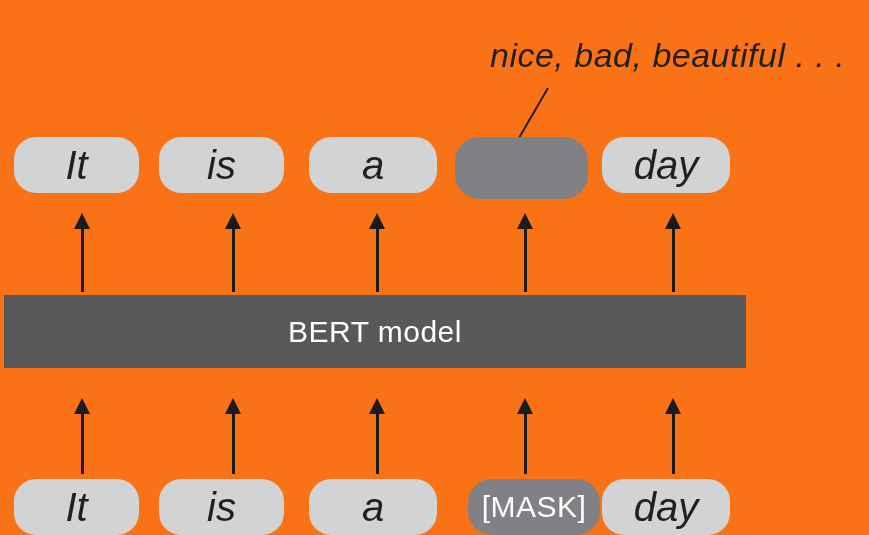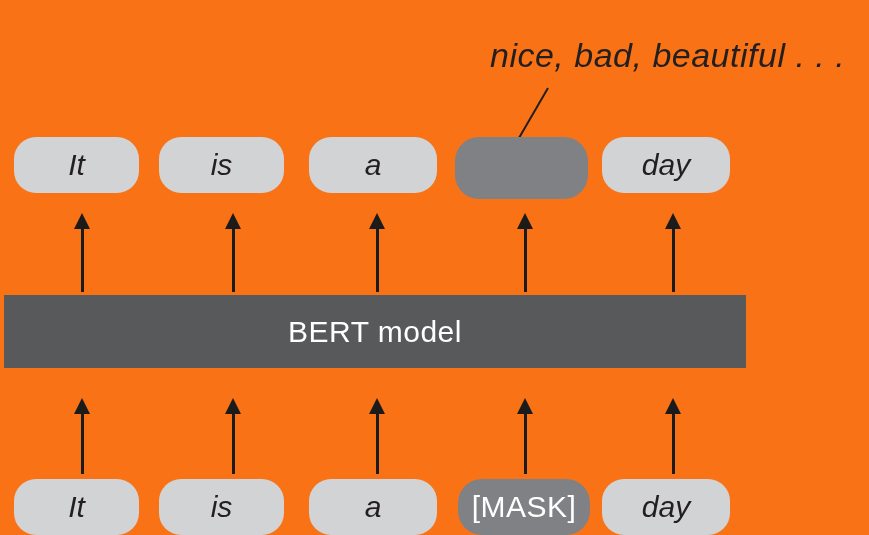--- a/index.html
+++ b/index.html
@@ -35,21 +35,21 @@
     stroke-width: 2;
   }
   .pill {
     position: absolute;
     height: 56px;
     border-radius: 22px;
     background: #d2d3d4;
     display: flex;
     align-items: center;
     justify-content: center;
-    font-size: 30px;
+    font-size: 40px;
     font-style: italic;
     color: #231f20;
   }
   .pill.dark {
     background: #7f8184;
     border-radius: 24px;
   }
   .pill.masked-out {
     top: 133px;
     height: 62px;
@@ -162,17 +162,17 @@
     </div>
   <div class="arrow up-bottom" style="left:665px;">
       <div class="head"></div>
       <div class="stem"></div>
     </div>
 
   <div class="row-bottom">
     <div class="pill" style="left:14px;width:125px;">It</div>
     <div class="pill" style="left:159px;width:125px;">is</div>
     <div class="pill" style="left:309px;width:128px;">a</div>
-    <div class="pill dark mask-token" style="left:458px;width:132px;">[MASK]</div>
+    <div class="pill dark mask-token" style="left:468px;width:132px;">[MASK]</div>
     <div class="pill" style="left:602px;width:128px;">day</div>
   </div>
 
 </div>
 
 </body></html>

